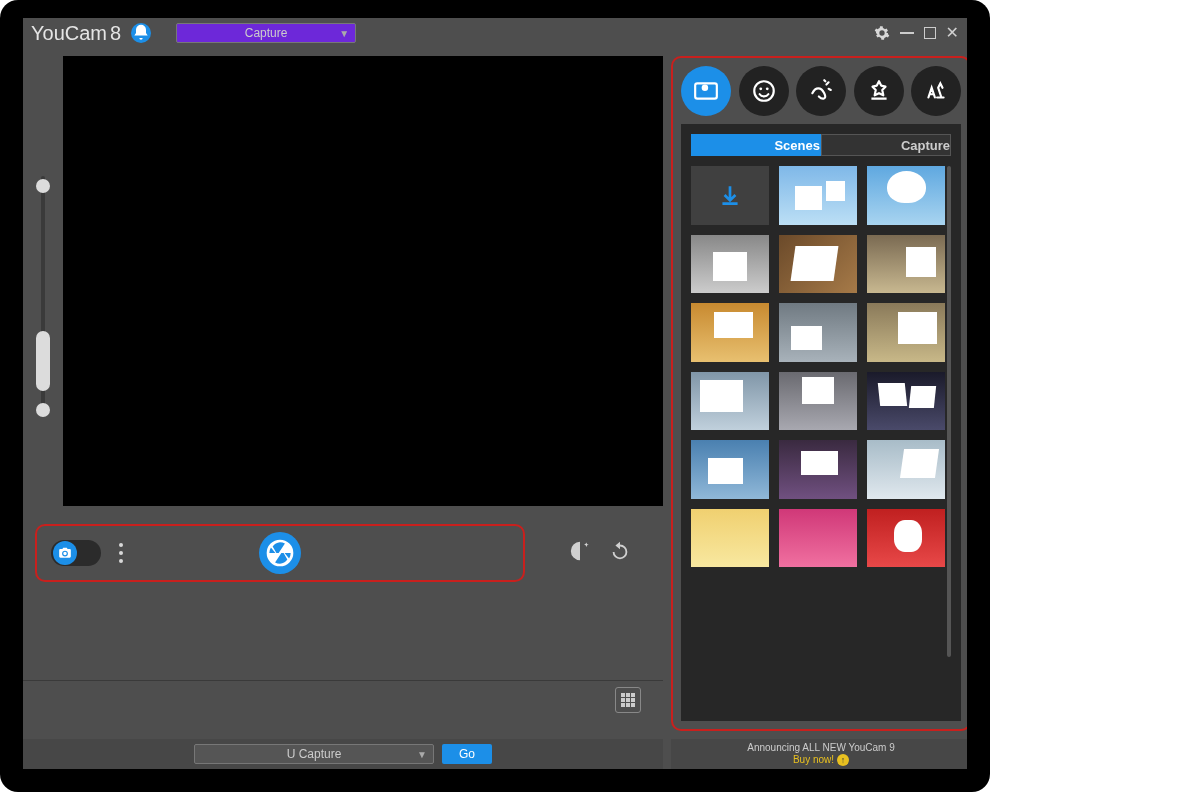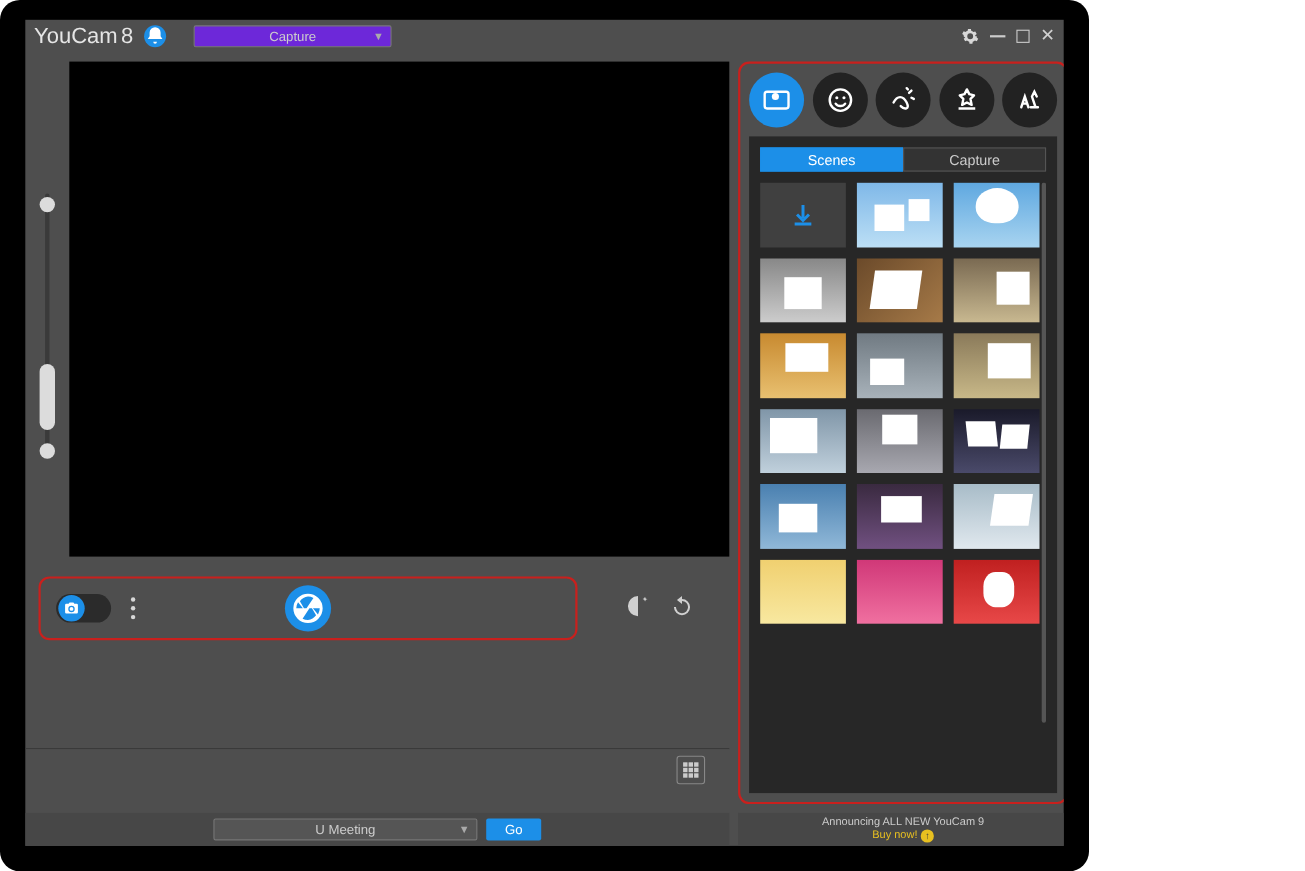--- a/index.html
+++ b/index.html
@@ -51,21 +51,21 @@
   .go{width:50px;height:20px;background:#1c8fe8;color:#fff;font-size:12px;display:flex;align-items:center;justify-content:center;border-radius:2px;}
   
   .right{width:325px;padding:8px 8px 0 8px;display:flex;flex-direction:column;gap:8px;}
   .effbox{border:2.5px solid #c9201d;border-radius:10px;padding:8px;flex:1;display:flex;flex-direction:column;gap:8px;overflow:hidden;}
   .catrow{display:flex;justify-content:space-between;gap:6px;}
   .catbtn{width:50px;height:50px;border-radius:50%;background:#222;display:flex;align-items:center;justify-content:center;}
   .catbtn.active{background:#1c8fe8;}
   .catbtn svg{width:26px;height:26px;fill:#fff;}
   .library{flex:1;background:#272727;padding:10px;display:flex;flex-direction:column;gap:10px;overflow:hidden;position:relative;}
   .tabs{display:flex;width:260px;margin:0 auto;}
-  .tab{flex:1;height:22px;border:1px solid #555;display:flex;align-items:center;justify-content:center;font-size:13px;color:#ccc;background:#333;}
+  .tab{flex:1;height:22px;border:1px solid #555;display:flex;align-items:center;justify-content:flex-end;font-size:13px;color:#ccc;background:#333;font-weight:bold;}
   .tab.active{background:#1c8fe8;color:#fff;border-color:#1c8fe8;}
   .gridwrap{flex:1;overflow:hidden;position:relative;}
   .thumbgrid{display:grid;grid-template-columns:repeat(3,1fr);gap:10px;padding-right:6px;}
   .thumb{aspect-ratio:4/3;background:#6a6a6a;position:relative;overflow:hidden;display:flex;align-items:center;justify-content:center;}
   .thumb.dl{background:#404040;}
   .thumb.dl svg{width:26px;height:26px;stroke:#1c8fe8;fill:none;stroke-width:2.5;}
   .thumb .cut{position:absolute;background:#fff;}
   .sc-sky{background:linear-gradient(#7fb8e8,#bcdff5);}
   .sc-balloon{background:linear-gradient(#5fa8e0,#a8d4f0);}
   .sc-bw{background:linear-gradient(#888,#ccc);}
@@ -179,21 +179,21 @@
                 <rect x="1" y="6" width="4" height="4"></rect>
                 <rect x="6" y="6" width="4" height="4"></rect>
                 <rect x="11" y="6" width="4" height="4"></rect>
                 <rect x="1" y="11" width="4" height="4"></rect>
                 <rect x="6" y="11" width="4" height="4"></rect>
                 <rect x="11" y="11" width="4" height="4"></rect>
               </svg>
         </div>
         <div class="footer">
           <div class="dd">
-            <span>U Meeting</span>
+            <span>U Capture</span>
             <span class="chev">▼</span>
           </div>
           <div class="go">
             <span>Go</span>
           </div>
         </div>
       </div>
     </div>
 
     <div class="right">

